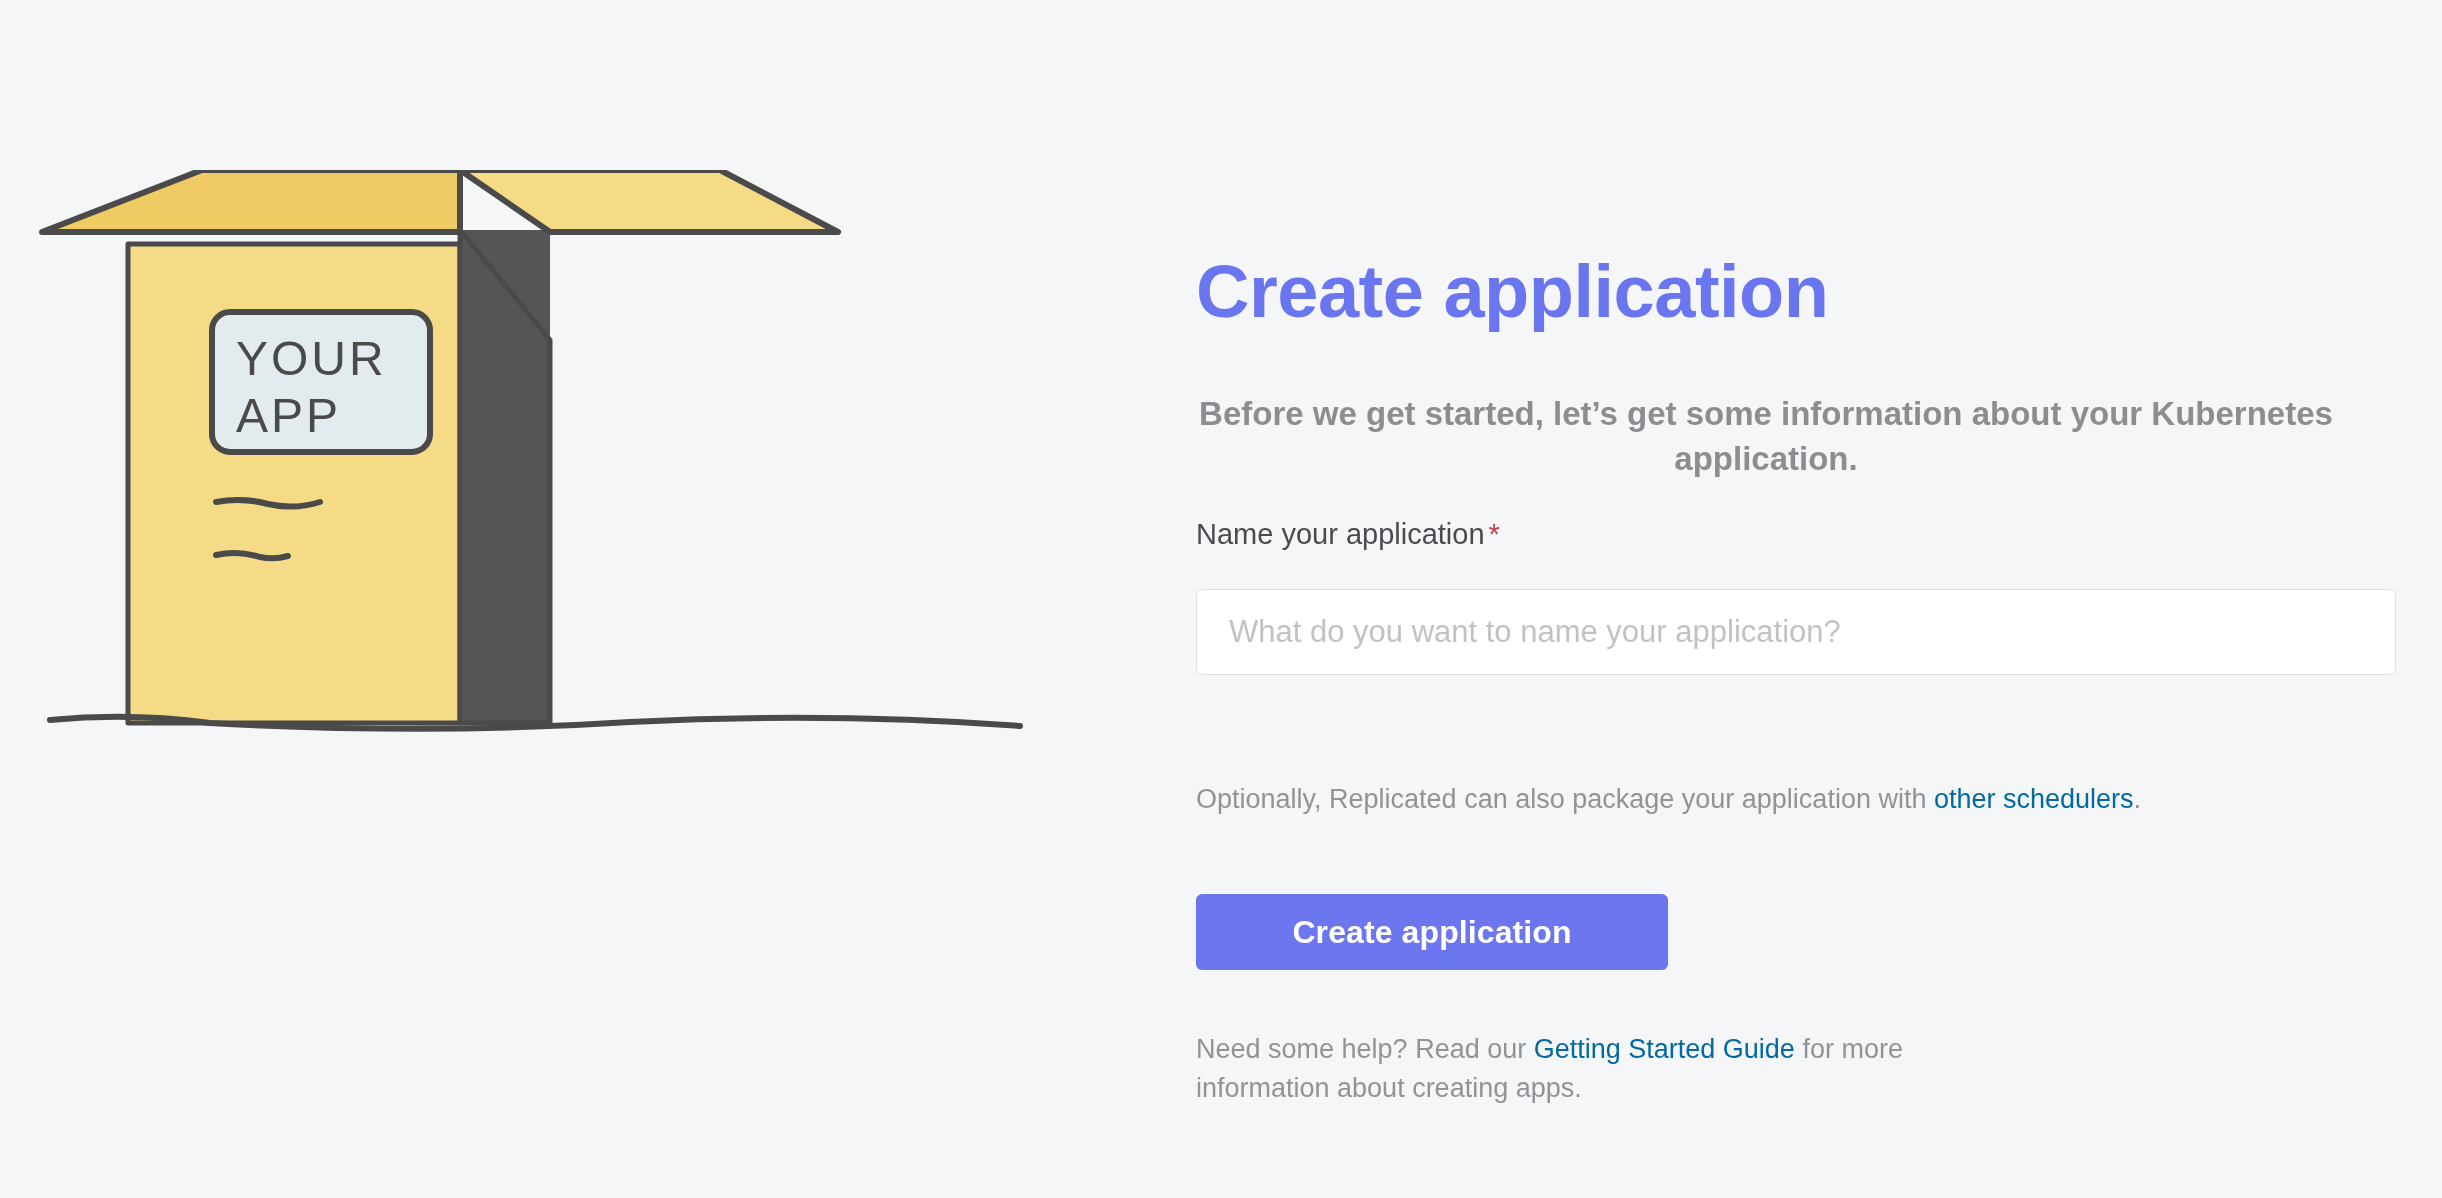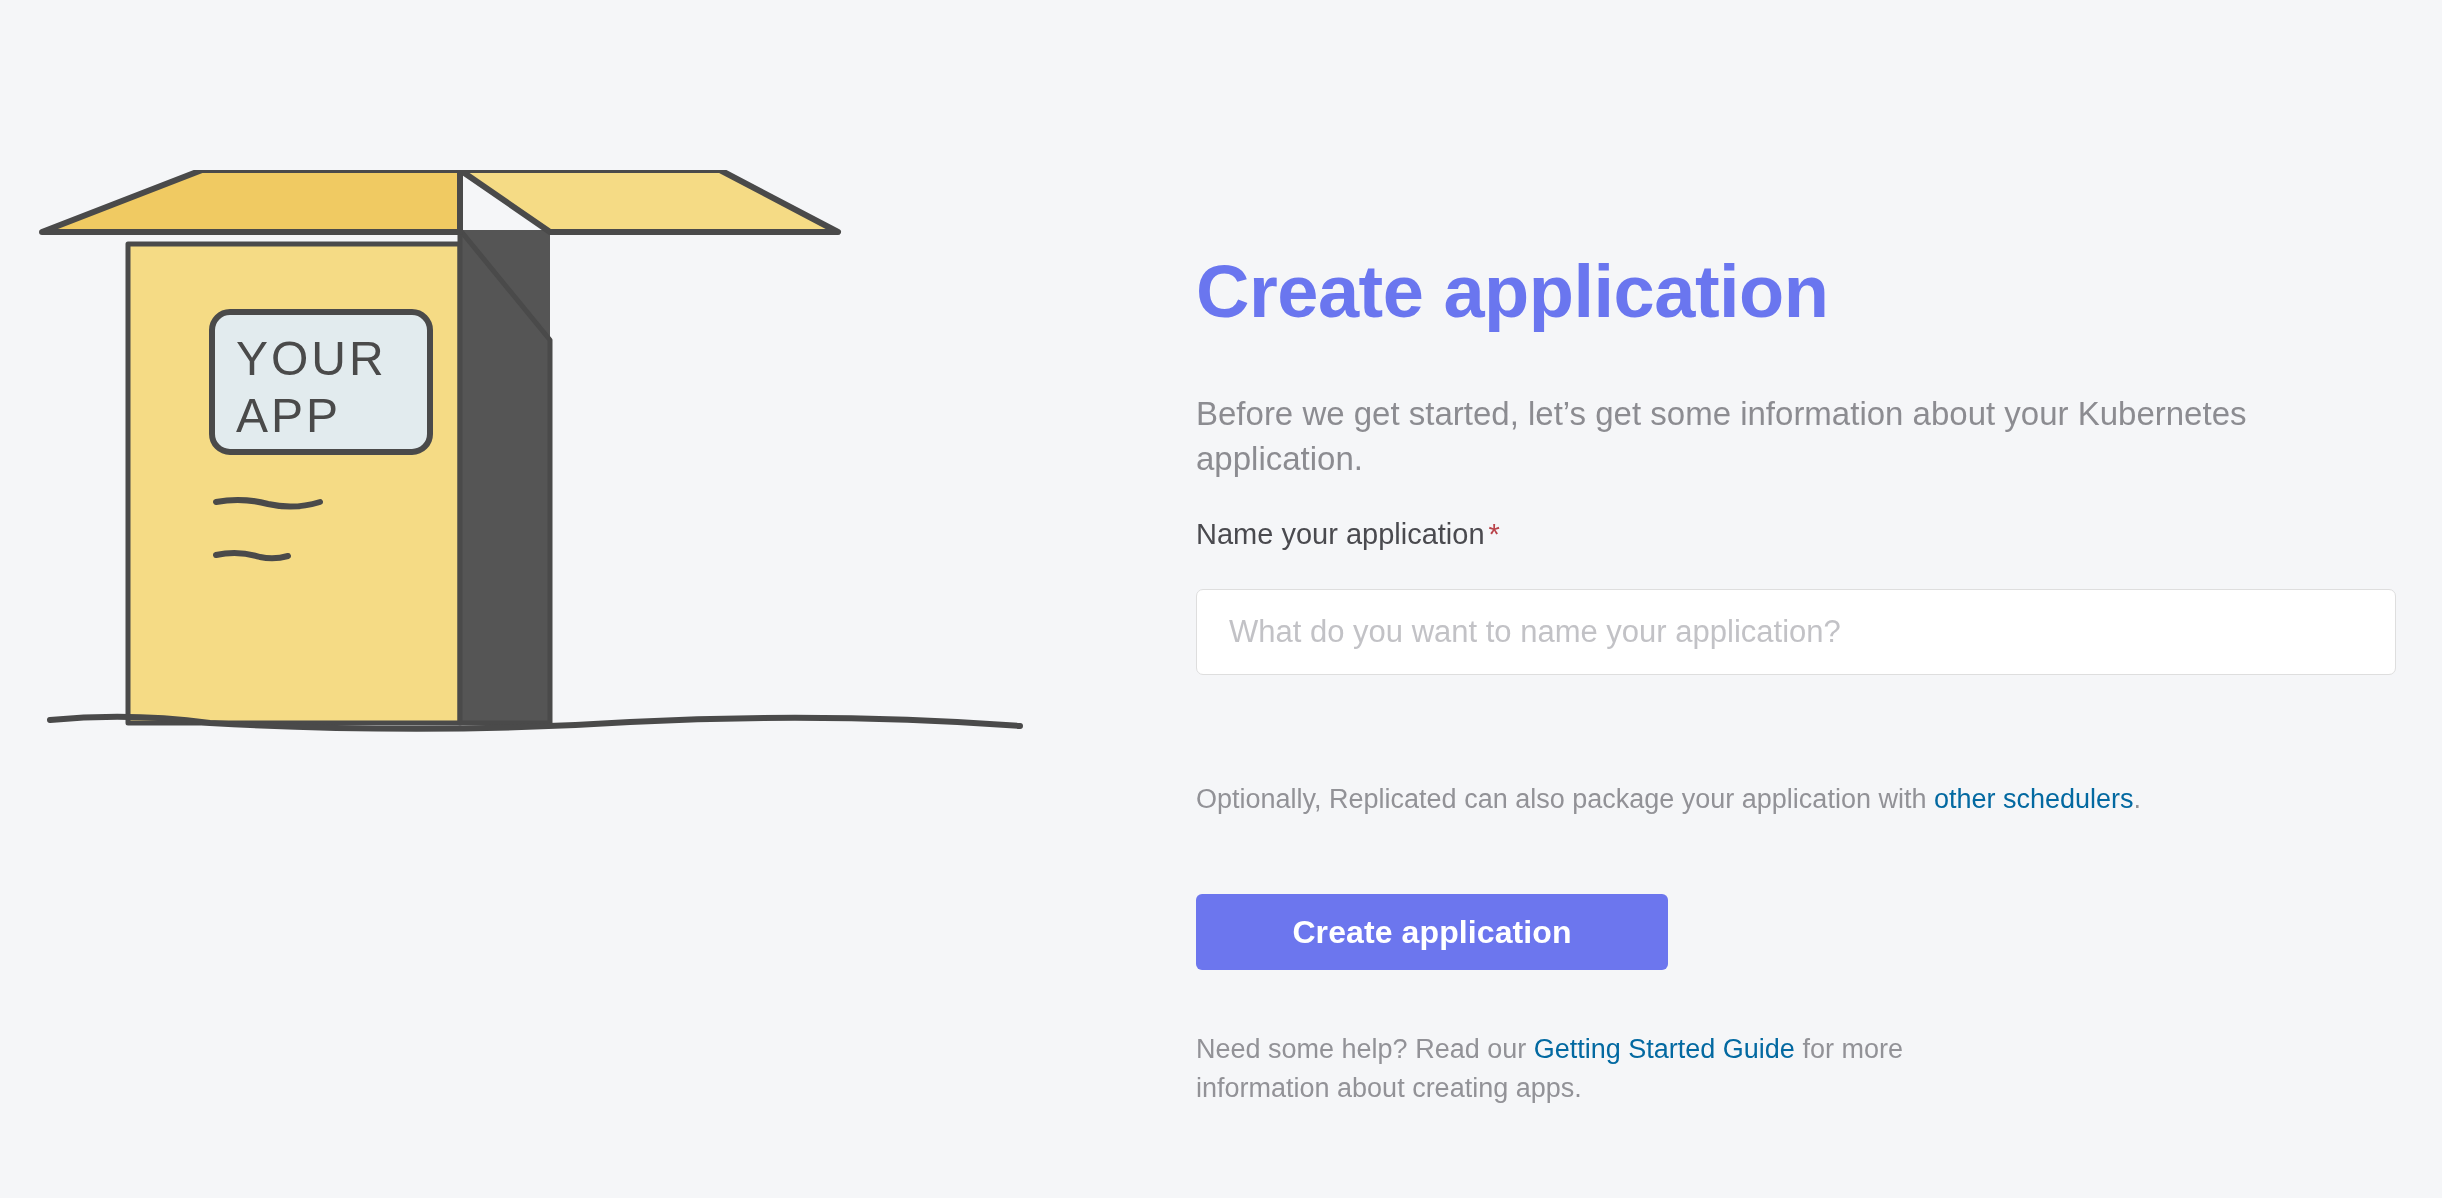--- a/index.html
+++ b/index.html
@@ -83,21 +83,22 @@
   }
 
   .subtitle {
     position: absolute;
     left: 0;
     top: 358px;
     width: 1140px;
     font-size: 33px;
     line-height: 1.37;
     color: #8c8c91;
-    font-weight: 400;
+    font-weight: 700;
+    text-align: center;
   }
 
   .field-label {
     position: absolute;
     left: 0;
     top: 518px;
     font-size: 29px;
     color: #4a4a4f;
     font-weight: 400;
   }

